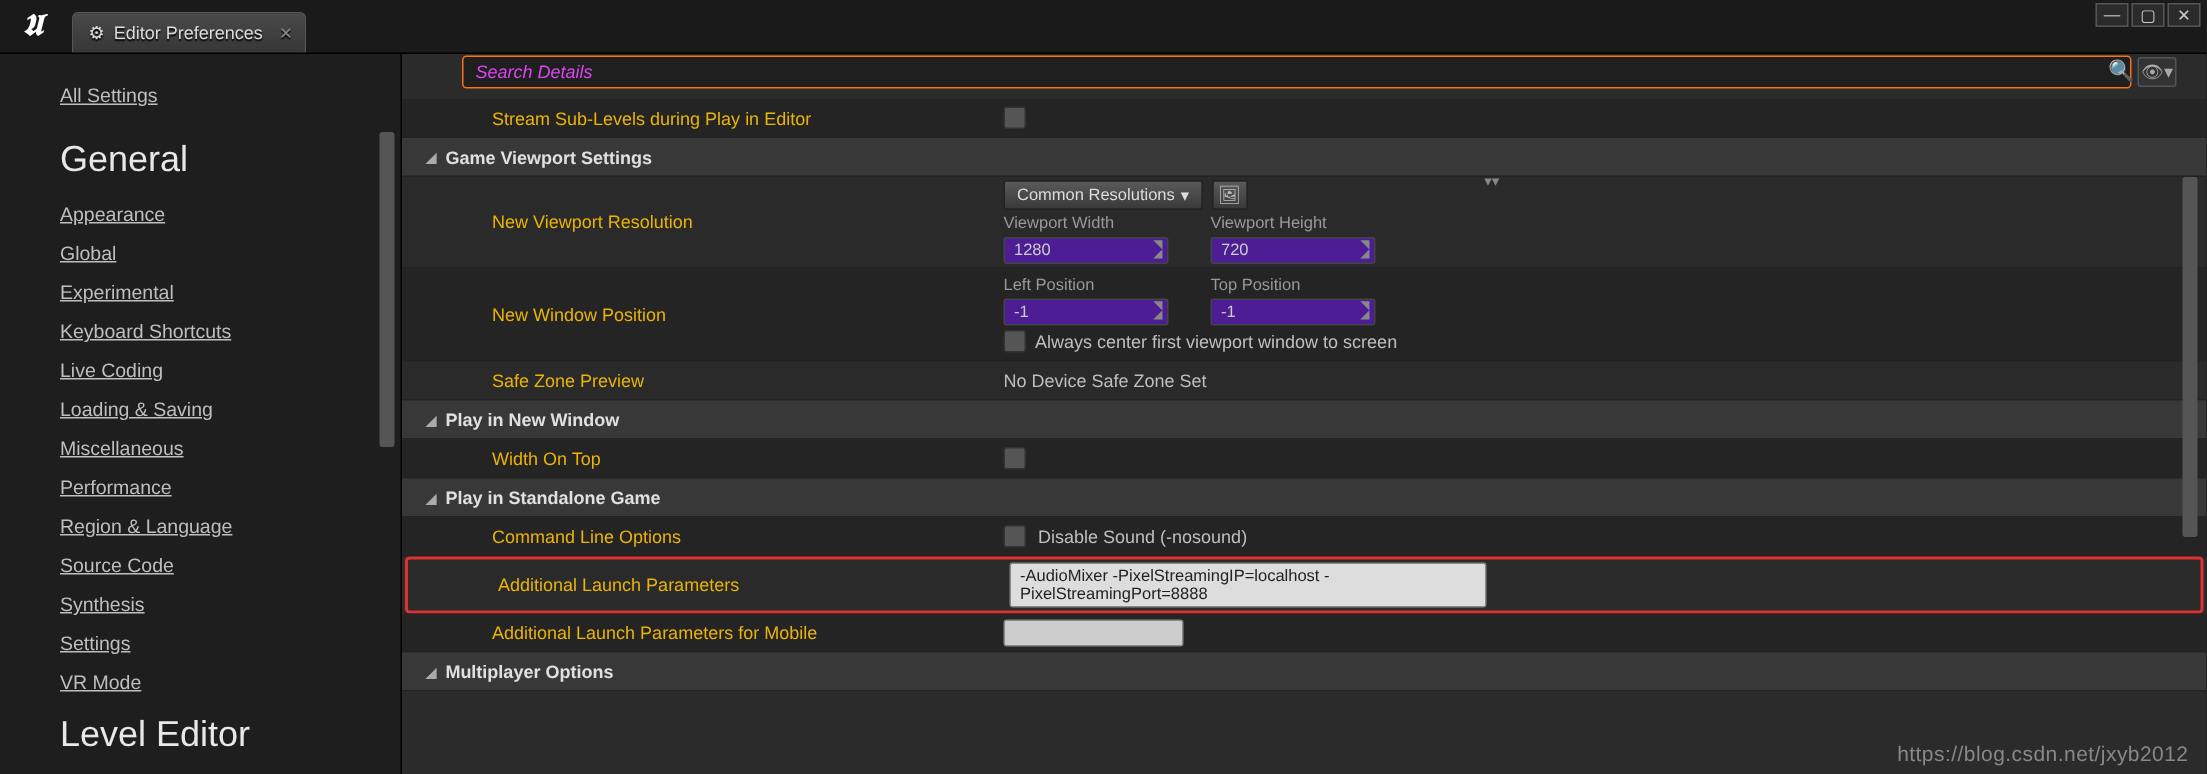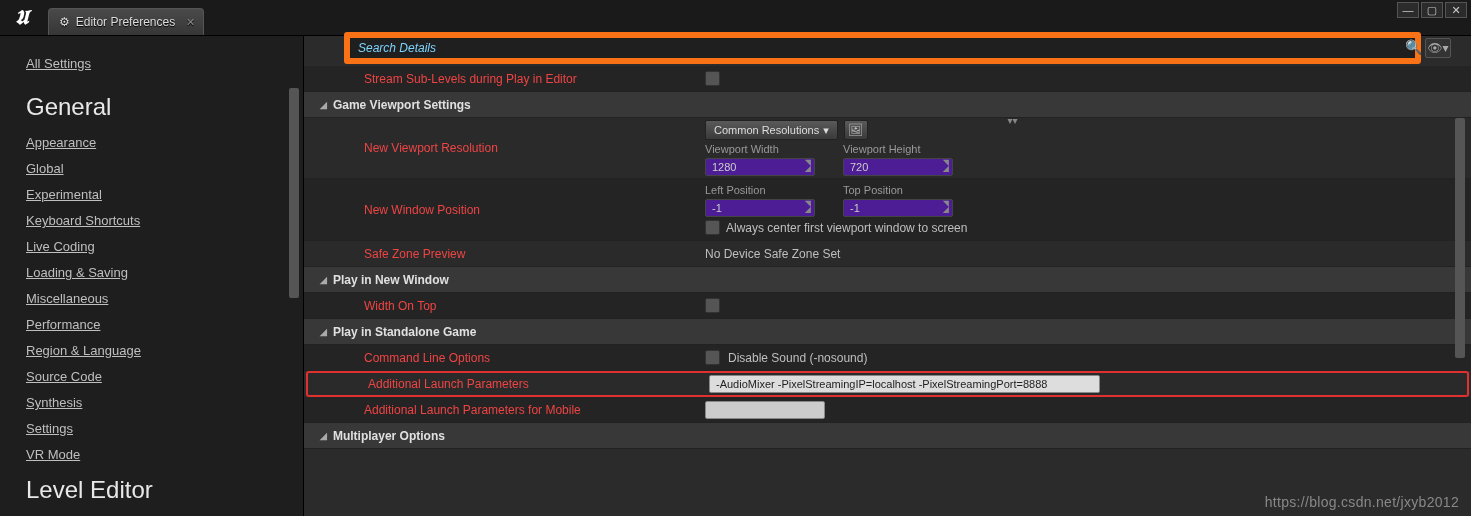--- a/index.html
+++ b/index.html
@@ -6,48 +6,48 @@
 body { background: #1a1a1a; color: #c0c0c0; font-size: 12px; width: 1471px; height: 516px; overflow: hidden; position: relative; }
 
 .title-bar { height: 36px; background: #1a1a1a; display: flex; align-items: flex-end; border-bottom: 1px solid #000; }
 .logo { width: 44px; height: 36px; display: flex; align-items: center; justify-content: center; color: #fff; font-size: 20px; font-weight: bold; font-style: italic; }
 .tab { background: linear-gradient(#4a4a4a,#363636); border: 1px solid #555; border-bottom: none; border-radius: 4px 4px 0 0; padding: 6px 28px 6px 10px; margin-left: 4px; position: relative; color: #ddd; text-shadow: 0 1px 1px #000; display: flex; align-items: center; gap: 6px; }
 .tab .close { position: absolute; right: 8px; top: 7px; color: #888; font-size: 11px; }
 .win-controls { position: absolute; right: 4px; top: 2px; display: flex; gap: 2px; }
 .win-btn { width: 22px; height: 16px; background: #2b2b2b; border: 1px solid #555; display: flex; align-items: center; justify-content: center; color: #ccc; font-size: 11px; }
 
 .main { display: flex; height: 480px; }
-.sidebar { width: 304px; background: #1e1e1e; padding: 20px 24px 20px 26px; position: relative; border-right: 1px solid #000; }
+.sidebar { width: 268px; background: #1e1e1e; padding: 20px 24px 20px 40px; position: relative; border-right: 1px solid #000; }
 .sidebar-scroll { position: absolute; right: 4px; top: 52px; width: 10px; height: 210px; background: #555; border-radius: 2px; }
 .sb-link { color: #bfbfbf; text-decoration: underline; font-size: 13px; display: block; margin-bottom: 11px; cursor: pointer; }
 .sb-link.top { margin-bottom: 22px; }
 .sb-heading { color: #e8e8e8; font-size: 24px; font-weight: 300; margin-bottom: 14px; margin-top: 2px; }
 
 .content { flex: 1; background: #2b2b2b; display: flex; flex-direction: column; position: relative; padding-top: 30px; }
 .search-row { position: absolute; top: 0; left: 40px; right: 20px; height: 24px; display: flex; align-items: center; gap: 4px; }
-.search-box { flex: 1; background: #1f1f1f; border: 6px solid #f97316; border-radius: 3px; padding: 3px 26px 3px 8px; color: #7dd3fc; font-style: italic; font-size: 12px; position: relative; }
+.search-box { flex: 1; background: #1f1f1f; border: 1px solid #f97316; border-radius: 3px; padding: 3px 26px 3px 8px; color: #d946ef; font-style: italic; font-size: 12px; position: relative; }
 .search-icon { position: absolute; right: 28px; top: 3px; color: #aaa; font-size: 14px; }
 .eye-btn { width: 26px; height: 20px; background: #333; border: 1px solid #555; border-radius: 2px; display: flex; align-items: center; justify-content: center; color: #aaa; }
 
 .rows { flex: 1; overflow: hidden; }
 .row { display: flex; align-items: center; min-height: 26px; border-bottom: 1px solid #222; }
 .row.dark { background: #2a2a2a; }
 .row.darker { background: #242424; }
 .row.header { background: #383838; }
-.label-col { width: 395px; padding-left: 28px; color: #ef4444; font-size: 12px; display:flex; align-items:center; gap:4px;text-align:center;}
+.label-col { width: 395px; padding-left: 28px; color: #eab308; font-size: 12px; display:flex; align-items:center; gap:4px;text-align:center;}
 .label-col.indent { padding-left: 60px; }
 .value-col { flex: 1; padding-left: 6px; display: flex; align-items: center; gap: 8px; color: #bfbfbf; font-size: 12px; flex-wrap: wrap; padding-top:2px; padding-bottom:2px;}
 .section-title { font-weight: bold; color: #e0e0e0; padding-left: 16px; display: flex; align-items: center; gap: 6px; }
 .tri { font-size: 9px; color: #aaa; }
 .checkbox { width: 15px; height: 15px; background: #555; border: 1px solid #333; border-radius: 2px; }
 .dropdown-btn { background: linear-gradient(#5a5a5a,#3a3a3a); border: 1px solid #222; border-radius: 2px; padding: 2px 8px; color: #ddd; font-size: 11px; display: flex; align-items: center; gap: 4px; }
 .icon-btn { background: linear-gradient(#5a5a5a,#3a3a3a); border: 1px solid #222; border-radius: 2px; width: 24px; height: 20px; display: flex; align-items: center; justify-content: center; }
 .num-input { background: #4c1d95; border: 1px solid #444; color: #ccc; width: 110px; padding: 2px 6px; font-size: 11px; position: relative; border-radius:2px;}
 .num-input .arrows { position: absolute; right: 3px; top: 1px; font-size: 8px; color: #888; line-height: 6px; }
-.text-input { background: #ddd; border: 1px solid #888; color: #222; padding: 2px 6px; font-size: 11px; width: 391px; border-radius: 2px; }
+.text-input { background: #ddd; border: 1px solid #888; color: #222; padding: 2px 6px; font-size: 11px; width: 318px; border-radius: 2px; }
 .text-input.empty { background: #ccc; width: 120px; }
 .stack { display: flex; flex-direction: column; gap: 3px; }
 .pair { display: flex; gap: 28px; }
 .sub-label { color: #999; font-size: 11px; }
 .highlight-row { border: 2px solid #e03030; border-radius: 3px; margin: 0 2px; }
 .chevron-center { position:absolute; left:50%; top:79px; transform:translateX(120px); color:#888; font-size:10px;}
 .content-scroll { position:absolute; right:6px; top:82px; width:10px; height:240px; background:#555; border-radius:2px;}
 .watermark { position: absolute; right: 12px; bottom: 6px; color: #888; font-size: 14px; letter-spacing: 0.3px; }
 </style>
 </head>

